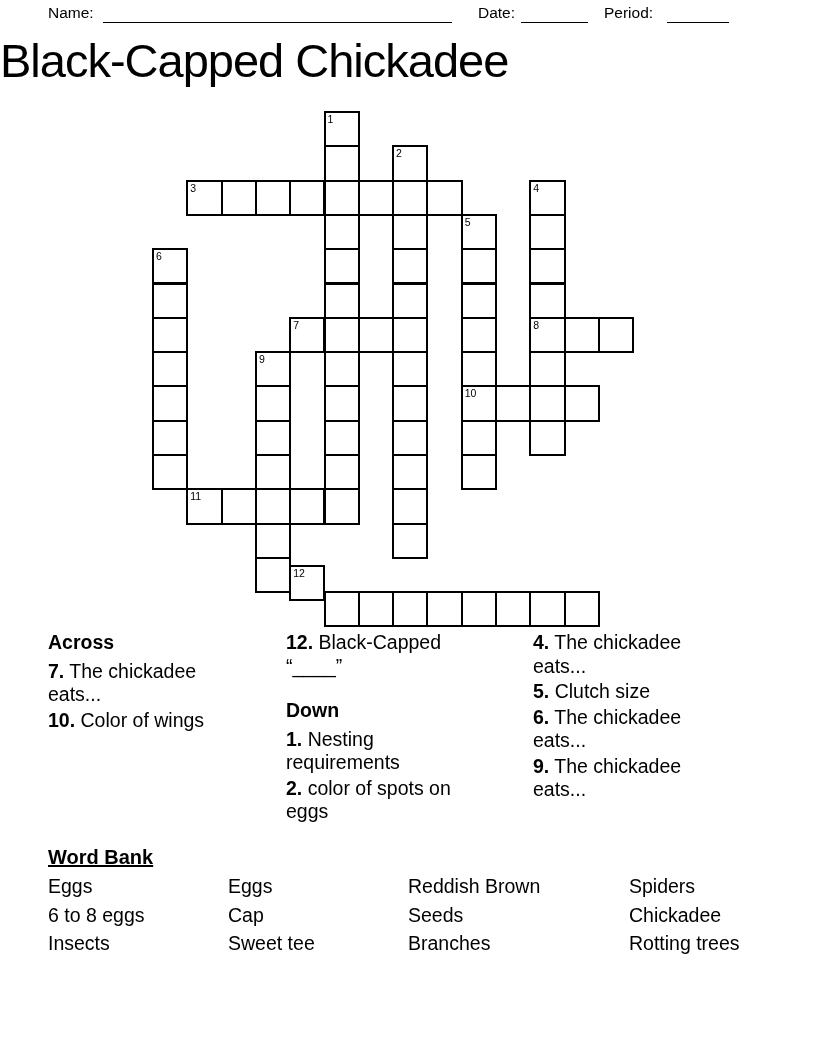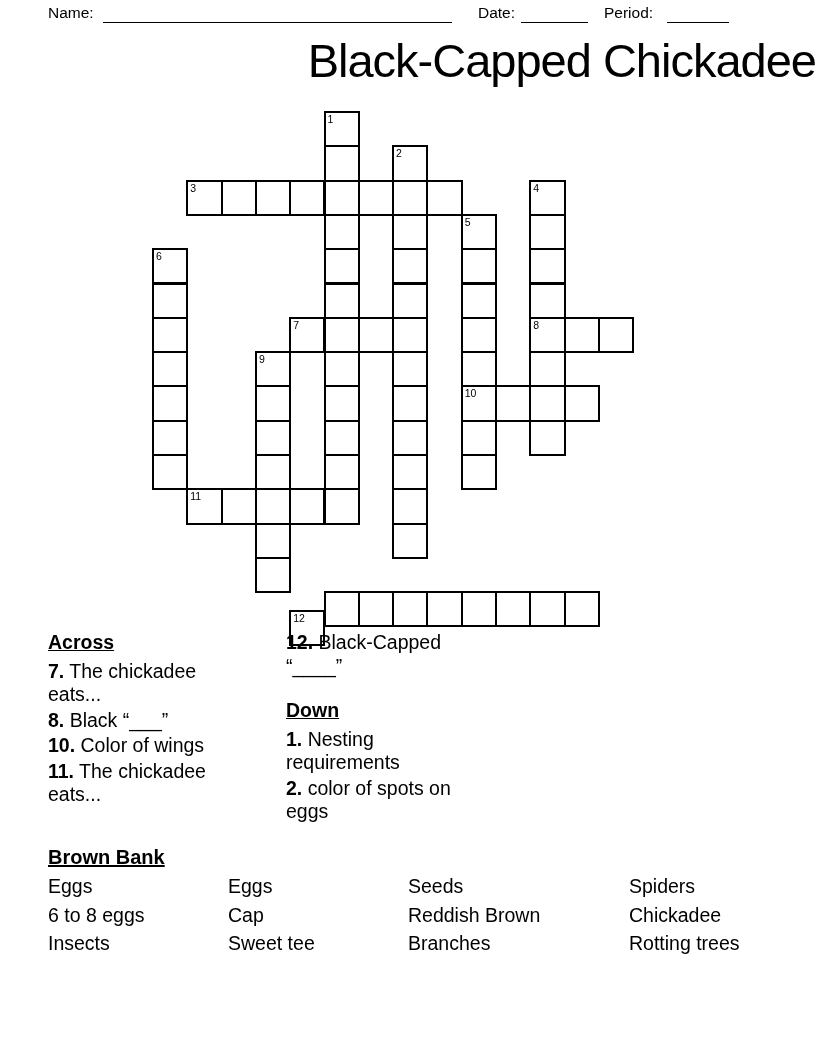--- a/index.html
+++ b/index.html
@@ -6,36 +6,36 @@
   .page {
     position:relative; width:816px; height:1056px; background:#ffffff;
     font-family:"Liberation Sans", sans-serif; color:#000; overflow:hidden;
   }
   
   .hlabel { position:absolute; top:3px; font-size:15.5px; line-height:20px; white-space:nowrap; }
   .hline  { position:absolute; top:6px; height:16px; border-bottom:1.5px solid #000; }
   
   .title {
     position:absolute; top:33px; left:0; width:100%; margin:0;
-    text-align:right; font-size:47px; font-weight:500; letter-spacing:-1px; line-height:56px;
+    text-align:left; font-size:47px; font-weight:500; letter-spacing:-1px; line-height:56px;
   }
   
   .grid { position:absolute; left:152px; top:111px; }
   .cell {
     position:absolute; width:36.3px; height:36.3px; box-sizing:border-box;
     border:2px solid #000; background:#fff;
   }
   .cellnum {
     position:absolute; top:0px; left:2px; font-size:10.5px; line-height:12px;
     font-family:"Liberation Sans", sans-serif;
   }
   
   .clue-col { position:absolute; top:631px; font-size:19.5px; line-height:23.5px; }
   .clue-heading {
-    font-weight:bold; text-decoration:underline; margin:0 0 5px 0;
+    font-weight:bold; margin:0 0 5px 0;
   }
   .clue-heading.mt { margin-top:21px; }
   .clue { margin:0 0 2px 0; }
   .clue-num { font-weight:bold; }
   
   .wb-heading {
     position:absolute; left:48px; top:845px; font-size:20px; font-weight:bold;
     text-decoration:underline; line-height:24px;
   }
   .wb-col { position:absolute; top:872px; font-size:19.5px; line-height:28.6px; }
@@ -142,62 +142,66 @@
         <span class="cellnum">11</span>
       </div>
       <div class="cell" style="left: 68.6px; top: 377.3px;"></div>
       <div class="cell" style="left: 102.9px; top: 377.3px;"></div>
       <div class="cell" style="left: 137.2px; top: 377.3px;"></div>
       <div class="cell" style="left: 171.5px; top: 377.3px;"></div>
       <div class="cell" style="left: 240.1px; top: 377.3px;"></div>
       <div class="cell" style="left: 102.9px; top: 411.6px;"></div>
       <div class="cell" style="left: 240.1px; top: 411.6px;"></div>
       <div class="cell" style="left: 102.9px; top: 445.9px;"></div>
-      <div class="cell" style="left: 137.2px; top: 499px;">
+      <div class="cell" style="left: 137.2px; top: 454px;">
         <span class="cellnum">12</span>
       </div>
       <div class="cell" style="left: 171.5px; top: 480.2px;"></div>
       <div class="cell" style="left: 205.8px; top: 480.2px;"></div>
       <div class="cell" style="left: 240.1px; top: 480.2px;"></div>
       <div class="cell" style="left: 274.4px; top: 480.2px;"></div>
       <div class="cell" style="left: 308.7px; top: 480.2px;"></div>
       <div class="cell" style="left: 343px; top: 480.2px;"></div>
       <div class="cell" style="left: 377.3px; top: 480.2px;"></div>
       <div class="cell" style="left: 411.6px; top: 480.2px;"></div>
     </div>
 
   <div class="clue-col" id="cluecol-0" style="left:48px;  width:195px">
       <div class="clue-heading">Across</div>
       <div class="clue"><span class="clue-num">7.</span> The chickadee eats...</div>
-      <div class="clue"><span class="clue-num">8.</span> Black “___”</div>
       <div class="clue"><span class="clue-num">10.</span> Color of wings</div>
-      <div class="clue"><span class="clue-num">11.</span> The chickadee eats...</div>
     </div>
   <div class="clue-col" id="cluecol-1" style="left:286px; width:197px">
       <div class="clue"><span class="clue-num">12.</span> Black-Capped “____”</div>
       <div class="clue-heading mt">Down</div>
       <div class="clue"><span class="clue-num">1.</span> Nesting requirements</div>
       <div class="clue"><span class="clue-num">2.</span> color of spots on eggs</div>
     </div>
-
-  <div class="wb-heading">Brown Bank</div>
+  <div class="clue-col" id="cluecol-2" style="left:533px; width:190px">
+      <div class="clue"><span class="clue-num">4.</span> The chickadee eats...</div>
+      <div class="clue"><span class="clue-num">5.</span> Clutch size</div>
+      <div class="clue"><span class="clue-num">6.</span> The chickadee eats...</div>
+      <div class="clue"><span class="clue-num">9.</span> The chickadee eats...</div>
+    </div>
+
+  <div class="wb-heading">Word Bank</div>
   <div id="wordbank">
       <div class="wb-col" style="left: 48px;">
         <div class="wb-item">Eggs</div>
         <div class="wb-item">6 to 8 eggs</div>
         <div class="wb-item">Insects</div>
       </div>
       <div class="wb-col" style="left: 228px;">
         <div class="wb-item">Eggs</div>
         <div class="wb-item">Cap</div>
         <div class="wb-item">Sweet tee</div>
       </div>
       <div class="wb-col" style="left: 408px;">
+        <div class="wb-item">Reddish Brown</div>
         <div class="wb-item">Seeds</div>
-        <div class="wb-item">Reddish Brown</div>
         <div class="wb-item">Branches</div>
       </div>
       <div class="wb-col" style="left: 588px; margin-left: 41px;">
         <div class="wb-item">Spiders</div>
         <div class="wb-item">Chickadee</div>
         <div class="wb-item">Rotting trees</div>
       </div>
     </div>
 
 </div>

